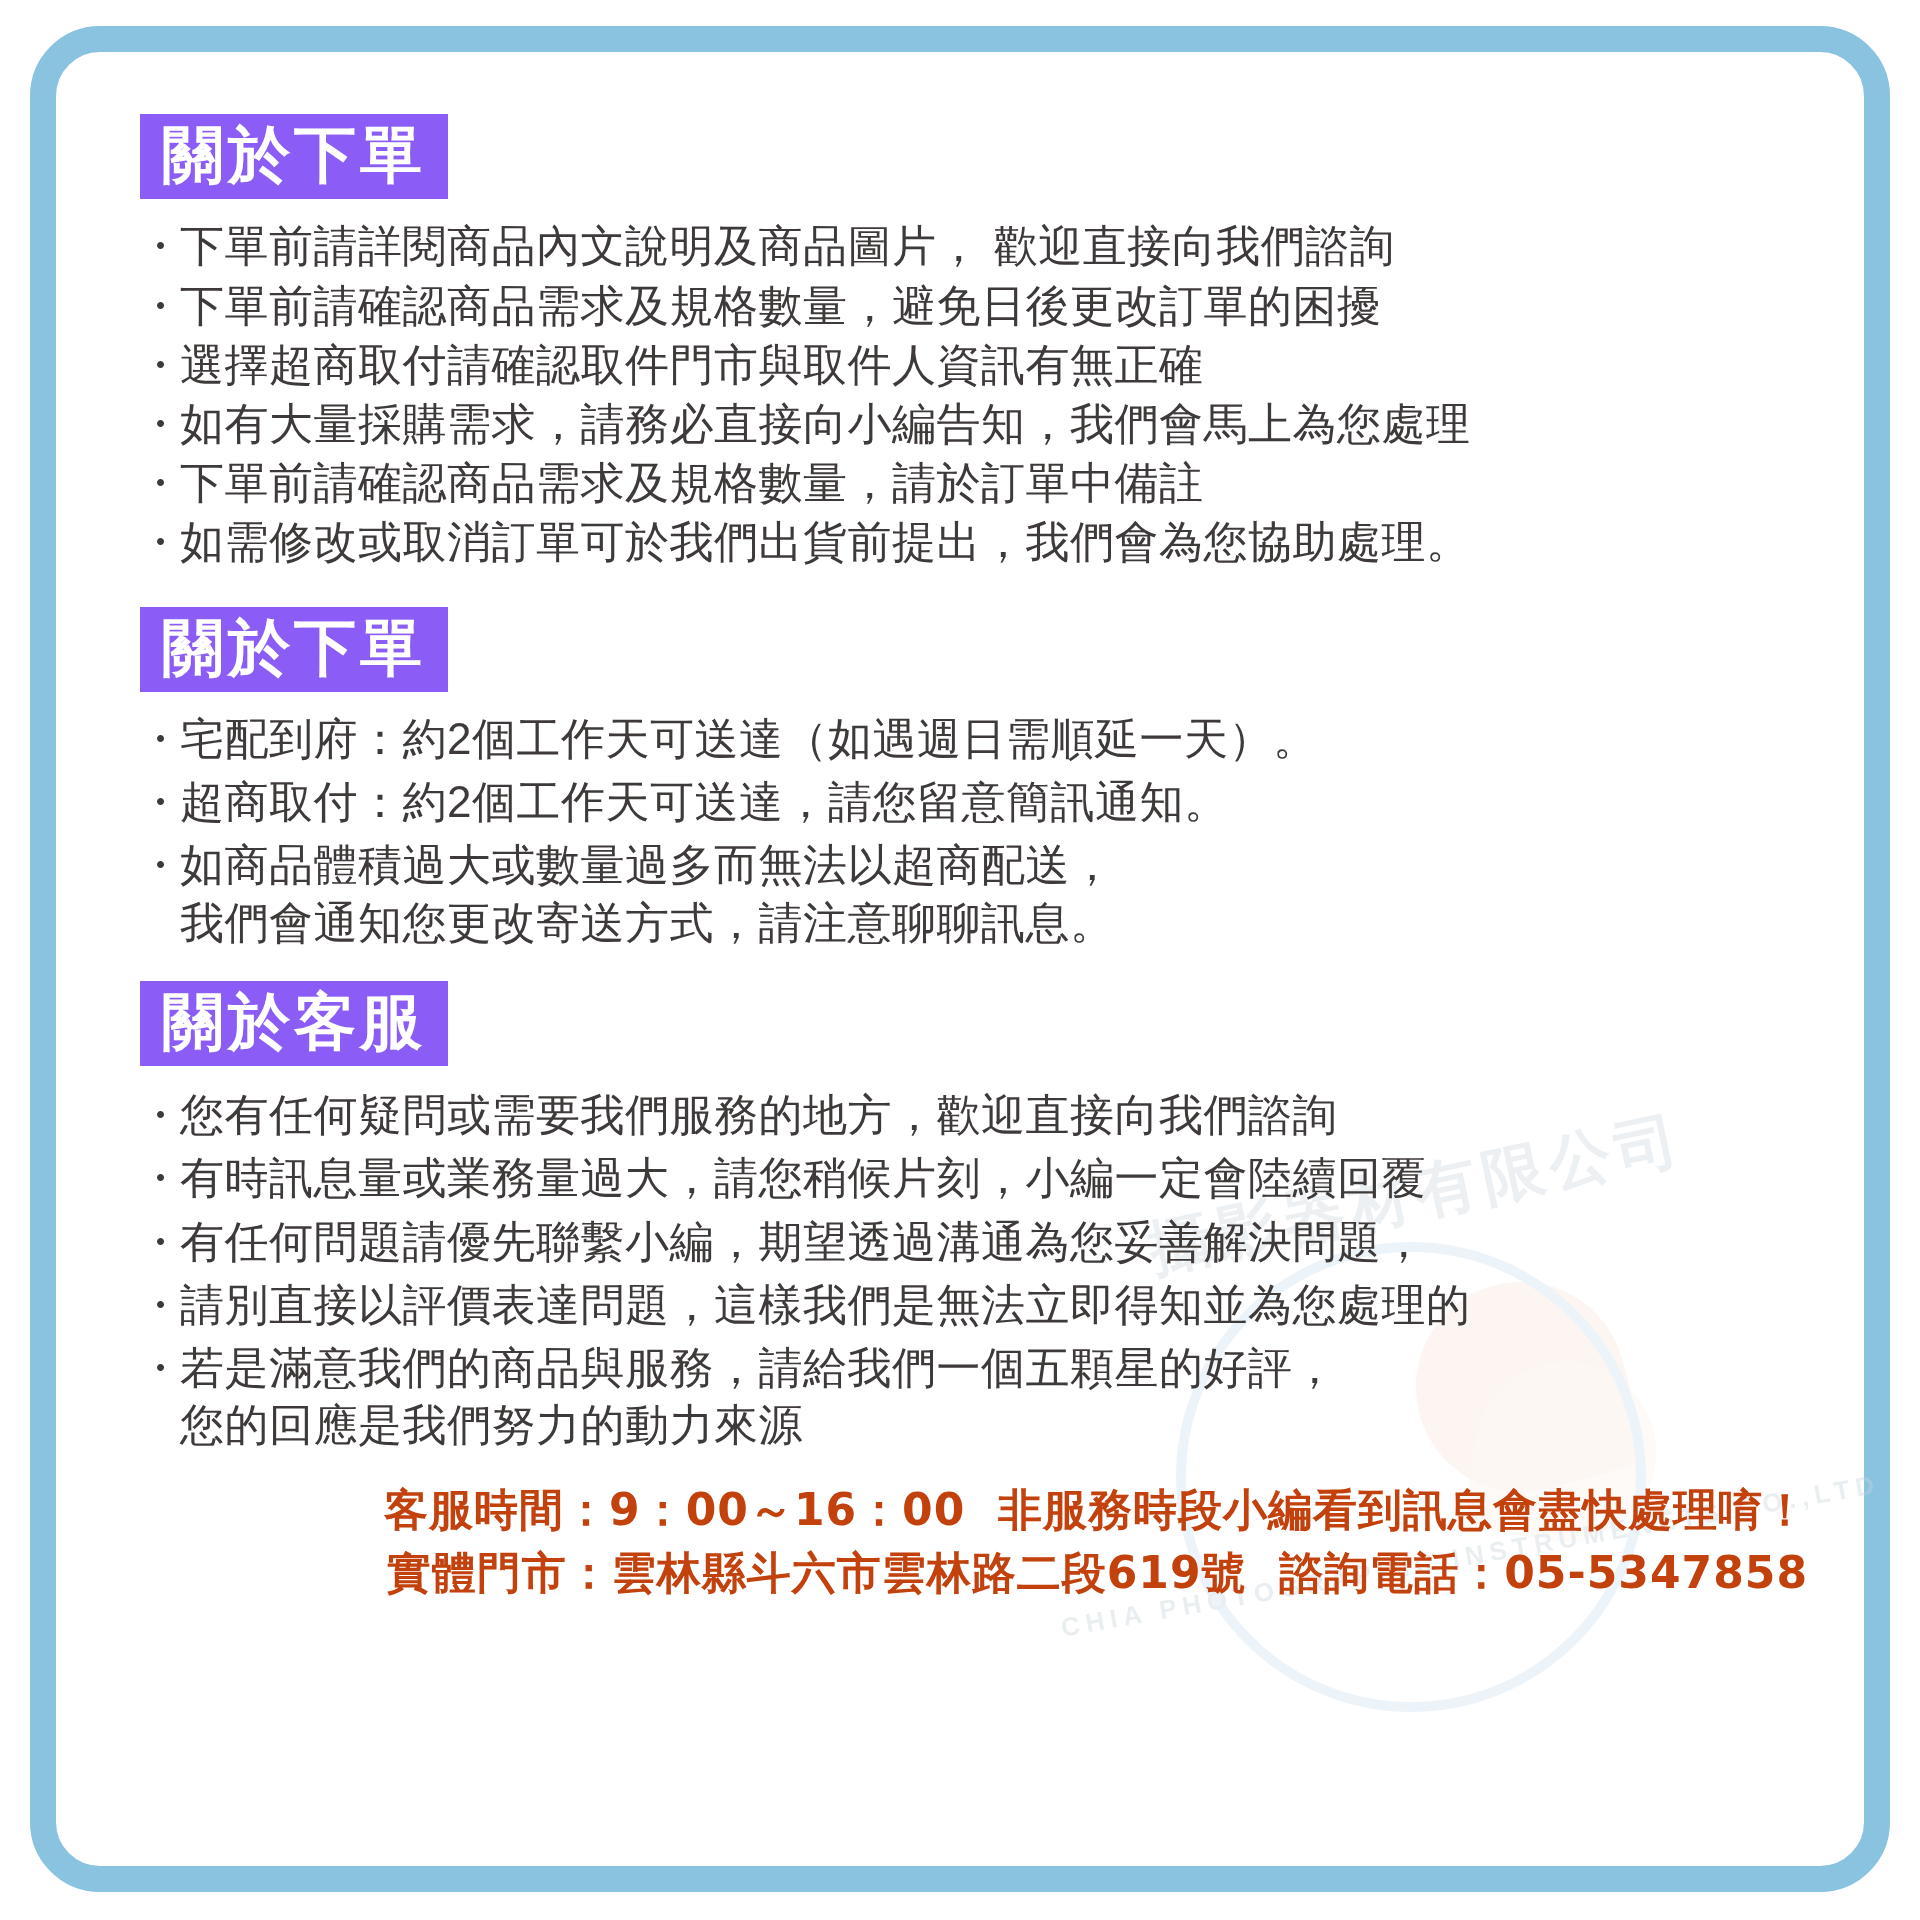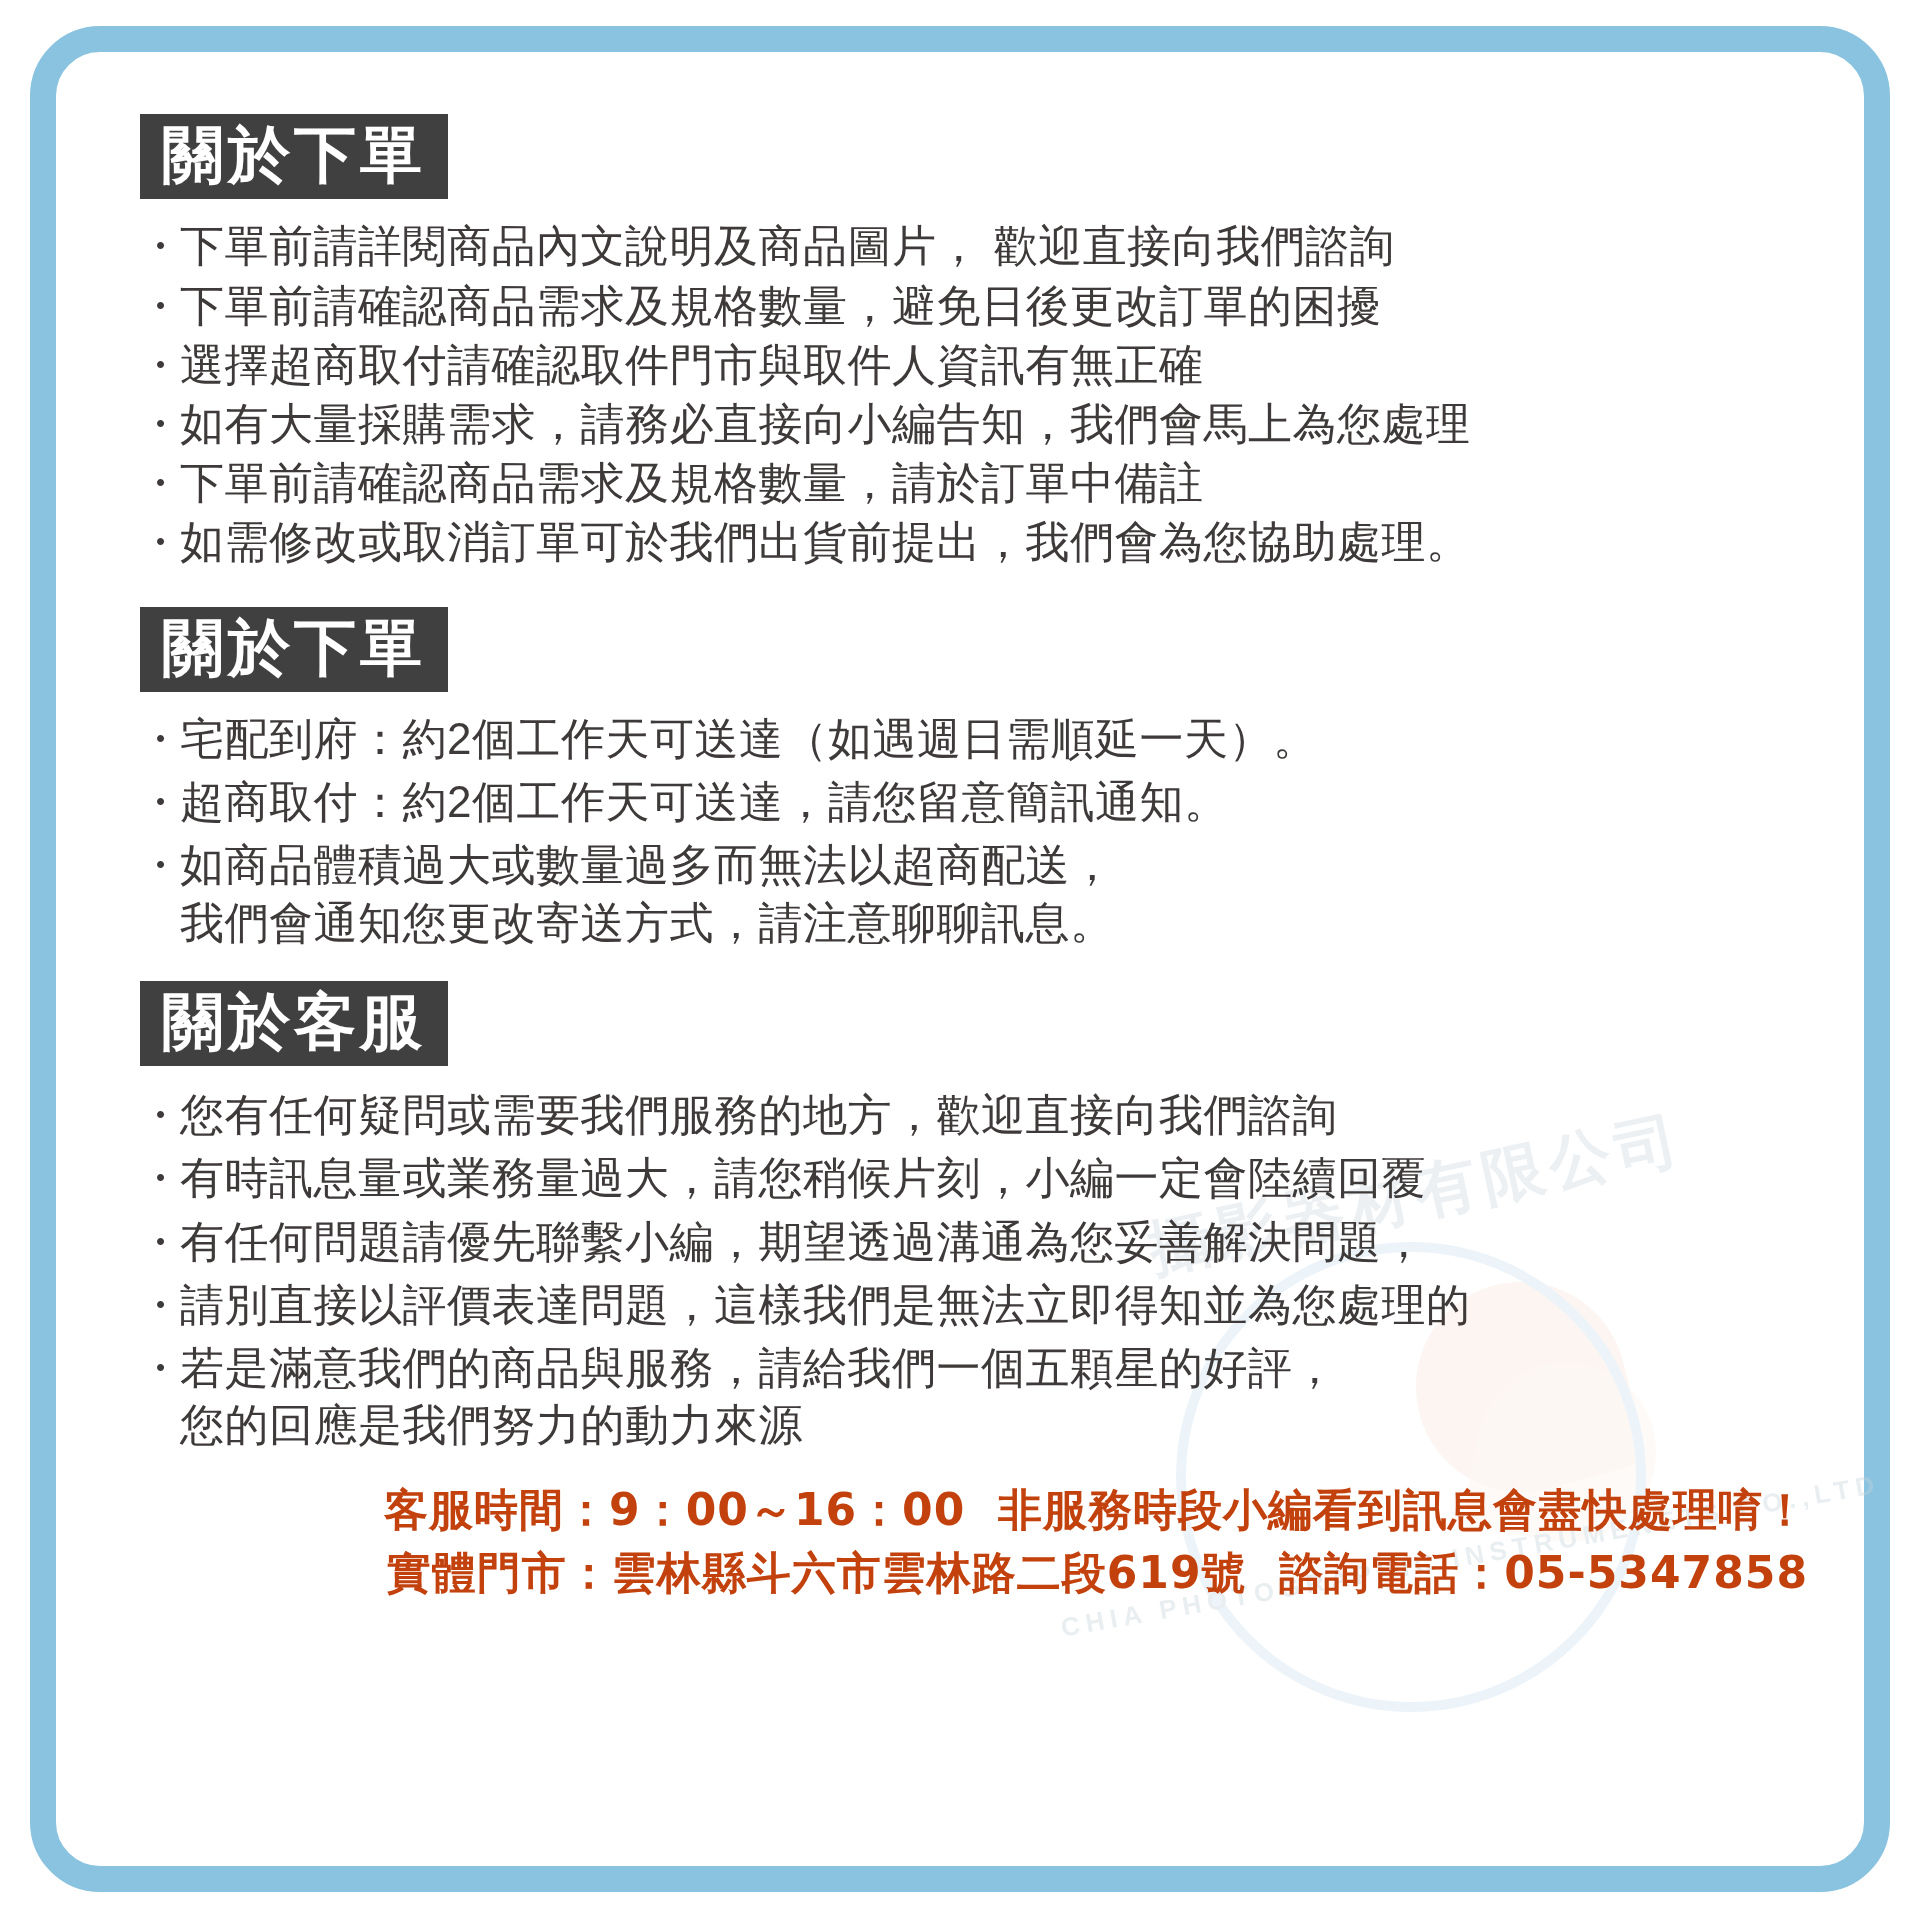--- a/index.html
+++ b/index.html
@@ -111,21 +111,21 @@
     top: 0;
     right: 0;
     bottom: 0;
     padding: 62px 56px 0 56px;
     box-sizing: border-box;
   }
 
   
   .section-title {
     display: inline-block;
-    background: #404040;
+    background: #8b5cf6;
     color: #ffffff;
     font-size: 62px;
     font-weight: bold;
     line-height: 1.12;
     padding: 6px 22px 10px 22px;
     letter-spacing: 4px;
     margin: 0 0 4px 28px;
     font-family: "DejaVu Sans", "Liberation Sans", sans-serif;
   }
 

